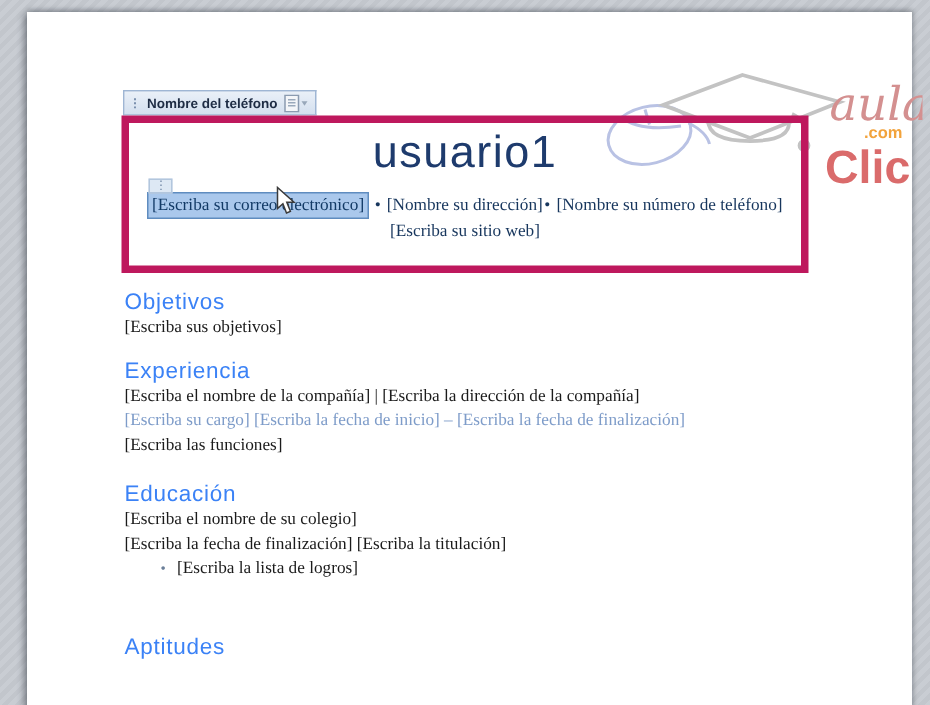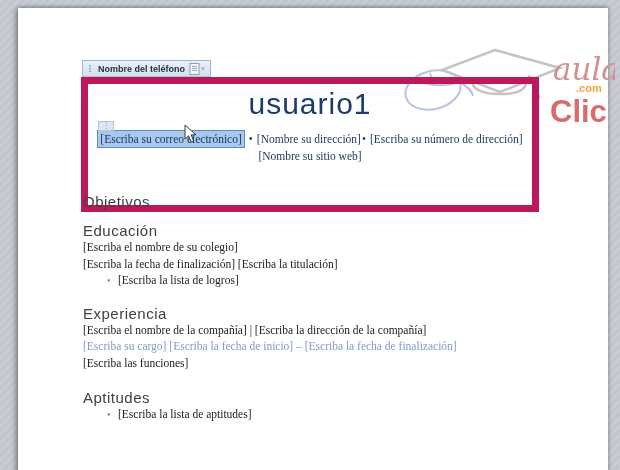--- a/index.html
+++ b/index.html
@@ -23,21 +23,21 @@
   .header-wrap { position:relative; margin:52px 0 0 63px; width:460px; height:124px; z-index:2; }
   .cc-tab {
     position:absolute; display:inline-flex; align-items:center; gap:4px;
     background:linear-gradient(#eaf0f8,#d4e0ef);
     border:1px solid #9fb6d4; border-bottom-color:#aec2da;
     font-size:9px; font-weight:bold; color:#1e2c44;
     padding:2px 4px 2px 3px; white-space:nowrap;
   }
   .tab-name { top:0; left:1px; height:17px; }
   .handle { font-size:8px; color:#6d84a4; line-height:6px; letter-spacing:0; }
-  .cc-box { position:absolute; top:17px; left:0; width:458px; height:135px; border:7px solid #be185d; background:transparent; }
+  .cc-box { position:absolute; top:17px; left:0; width:458px; height:105px; border:5px solid #be185d; background:transparent; }
   .doc-title {
     text-align:center; margin-top:3px;
     font-family:"Liberation Sans", sans-serif; font-size:30px; letter-spacing:1px;
     color:#1e3b6d; line-height:34px;
   }
   .contact-block { margin-top:9px; text-align:center; font-family:"Liberation Serif", serif; font-size:11.5px; color:#17365d; line-height:16px; }
   .email-ctl {
     position:relative; display:inline-block;
     background:#aac8ec; border:1px solid #5f8cbf; padding:0 2px; color:#123a66;
   }
@@ -49,24 +49,24 @@
   }
   .sep { margin:0 4px; }
   .sep2 { margin:0 4px 0 1px; }
   .cursor { position:absolute; left:103px; top:64px; z-index:5; }
 
   
   .sections { position:relative; margin-left:65px; margin-right:40px; z-index:2; }
   .doc-section { margin-top:12px; }
   .doc-section:nth-of-type(1){ margin-top:9px; }
   .doc-section:nth-of-type(3){ margin-top:16px; }
-  .doc-section:nth-of-type(4){ margin-top:18px; }
+  .doc-section:nth-of-type(4){ margin-top:35px; }
   .sec-title {
     font-family:"Liberation Sans", sans-serif; font-weight:normal;
-    font-size:15px; letter-spacing:.5px; color:#404040; line-height:17px;
+    font-size:15px; letter-spacing:.5px; color:#3b82f6; line-height:17px;
   }
   .line { font-family:"Liberation Serif", serif; font-size:11.5px; color:#1b1b1b; line-height:15.5px; margin-top:1px; }
   .line.accent { color:#7e9cc9; }
   .line.bullet { padding-left:24px; }
   .blt { color:#6b7f99; display:inline-block; width:11px; font-size:10px; }
 </style>
 </head>
 <body>
 
 <div class="page">
@@ -106,57 +106,57 @@
     <div class="cc-box">
       <div class="doc-title">usuario1</div>
 
       <div class="contact-block">
         <div>
           <span class="email-ctl">
             <span class="cc-tab tab-email">
               <span class="handle">⋮</span>
             </span>
             <span>[Escriba su correo electrónico]</span>
-          </span><span class="sep">•</span><span>[Nombre su dirección]</span><span class="sep2">•</span><span>[Escriba su número de dirección]</span>
+          </span><span class="sep">•</span><span>[Nombre su dirección]</span><span class="sep2">•</span><span>[Nombre su número de teléfono]</span>
         </div>
         <div>
-          <span>[Nombre su sitio web]</span>
+          <span>[Escriba su sitio web]</span>
         </div>
       </div>
     </div>
 
     <svg class="cursor" width="14" height="20">
       <path d="M1 1 L1 15 L4.6 11.8 L7 18 L9.6 16.9 L7.2 10.8 L12 10.8 Z" fill="#ffffff" stroke="#3a3a3a" stroke-width="1"></path>
     </svg>
   </div>
 
   <div class="sections">
   <section class="doc-section">
     <h2 class="sec-title">Objetivos</h2>
-  </section>
-
-  <section class="doc-section">
-    <h2 class="sec-title">Educación</h2>
     <div class="sec-lines">
-          <p class="line plain">[Escriba el nombre de su colegio]</p>
-          <p class="line plain">[Escriba la fecha de finalización]  [Escriba la titulación]</p>
-          <p class="line bullet"><span class="blt">•</span><span>[Escriba la lista de logros]</span></p>
+          <p class="line plain">[Escriba sus objetivos]</p>
         </div>
   </section>
 
   <section class="doc-section">
     <h2 class="sec-title">Experiencia</h2>
     <div class="sec-lines">
           <p class="line plain">[Escriba el nombre de la compañía]  |  [Escriba la dirección de la compañía]</p>
           <p class="line accent">[Escriba su cargo] [Escriba la fecha de inicio] – [Escriba la fecha de finalización]</p>
           <p class="line plain">[Escriba las funciones]</p>
         </div>
   </section>
 
   <section class="doc-section">
+    <h2 class="sec-title">Educación</h2>
+    <div class="sec-lines">
+          <p class="line plain">[Escriba el nombre de su colegio]</p>
+          <p class="line plain">[Escriba la fecha de finalización]  [Escriba la titulación]</p>
+          <p class="line bullet"><span class="blt">•</span><span>[Escriba la lista de logros]</span></p>
+        </div>
+  </section>
+
+  <section class="doc-section">
     <h2 class="sec-title">Aptitudes</h2>
-    <div class="sec-lines">
-          <p class="line bullet"><span class="blt">•</span><span>[Escriba la lista de aptitudes]</span></p>
-        </div>
   </section>
 </div>
 
 </div>
 
 </body></html>

